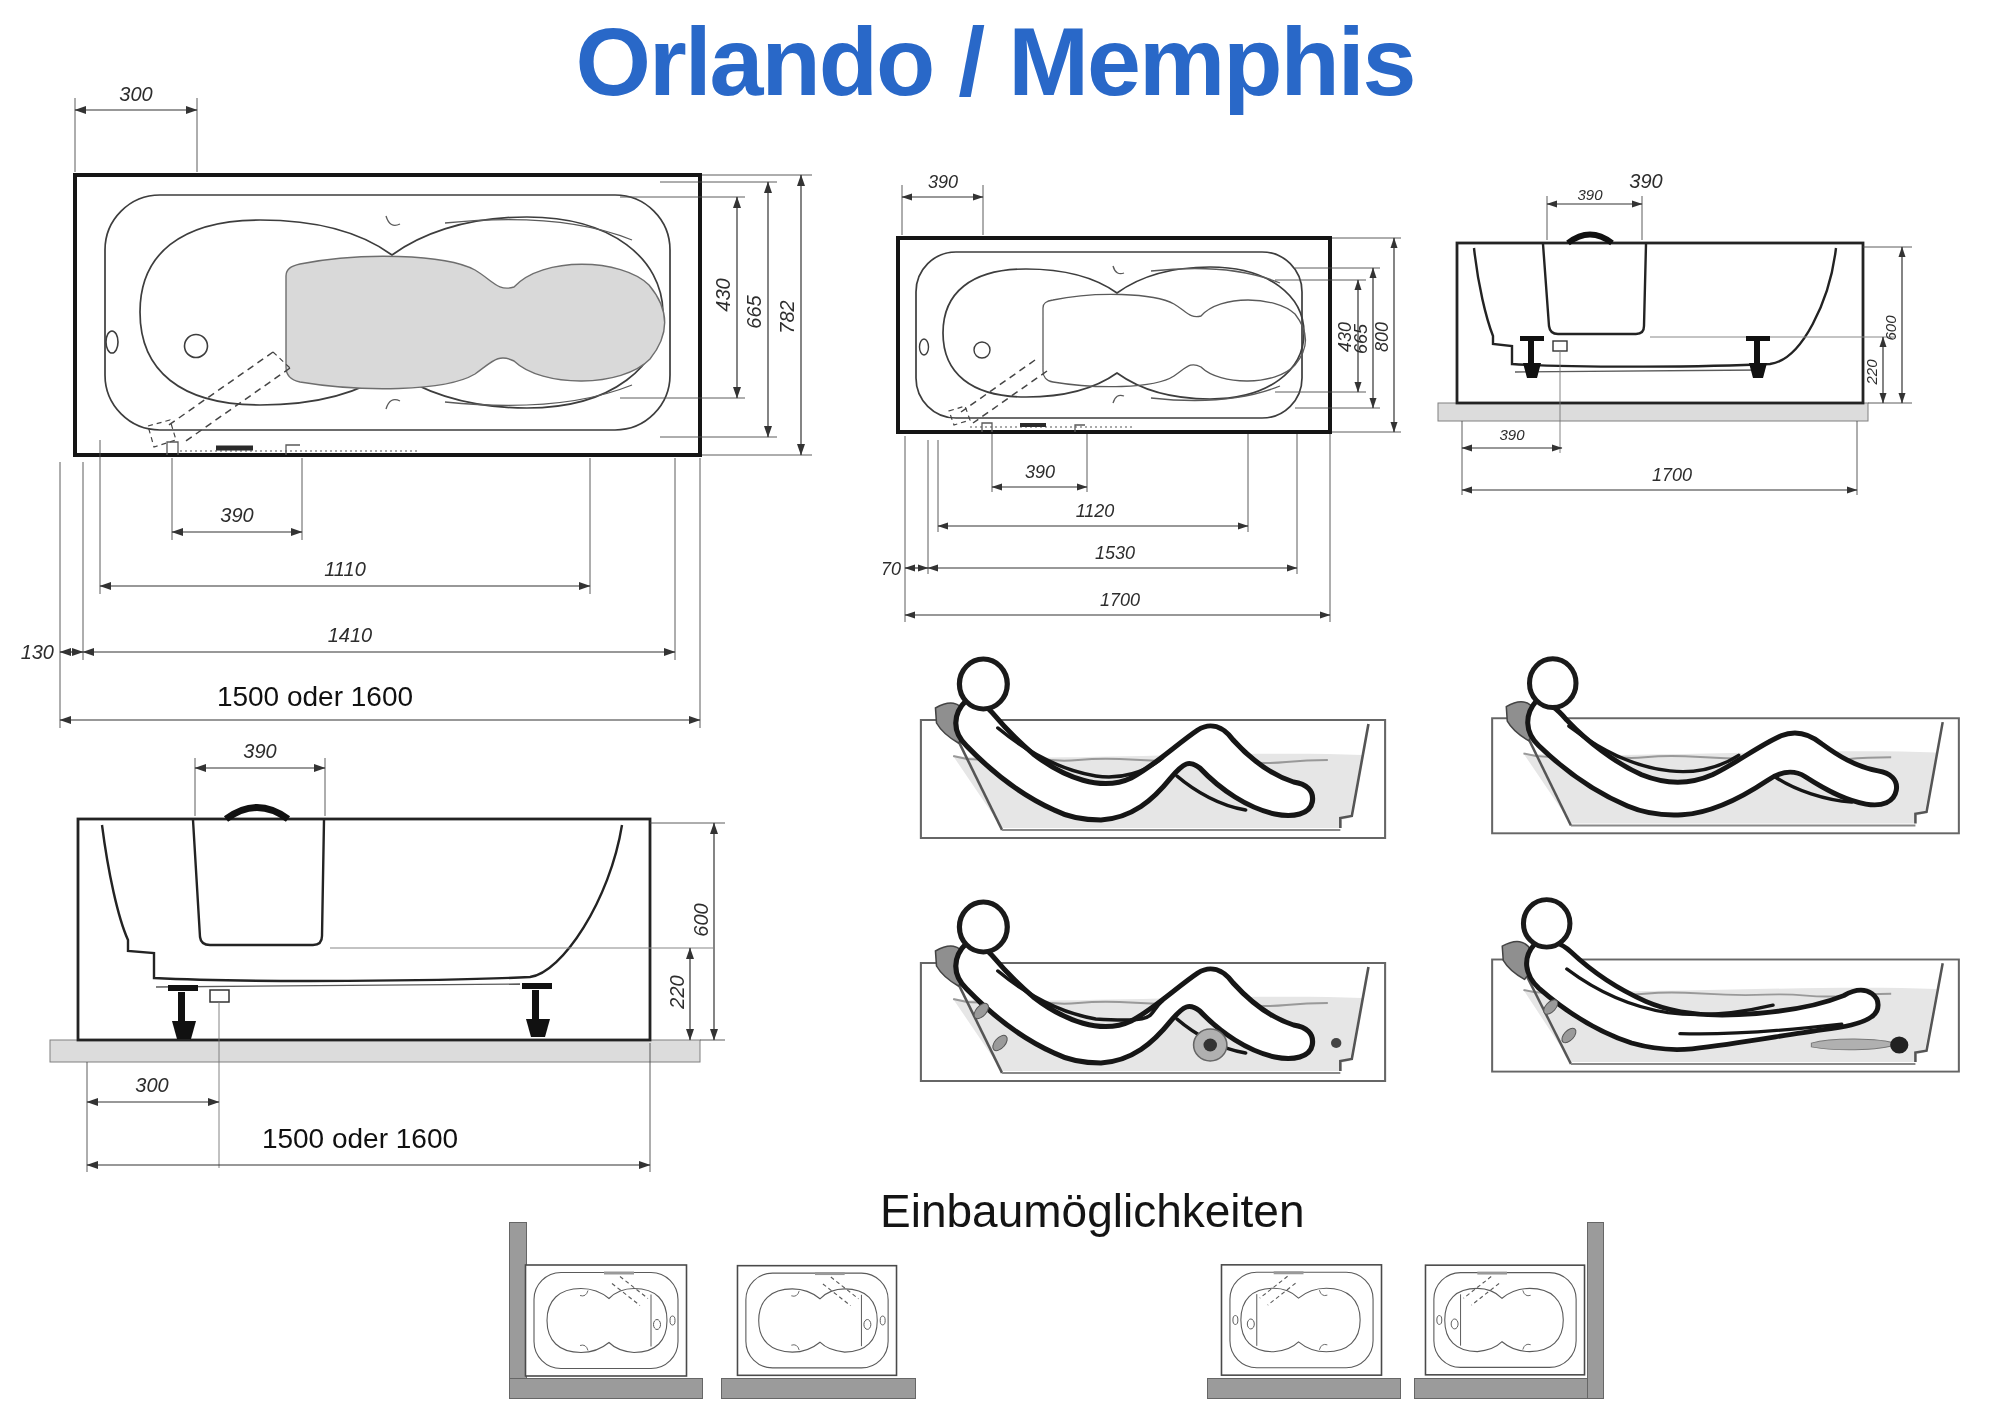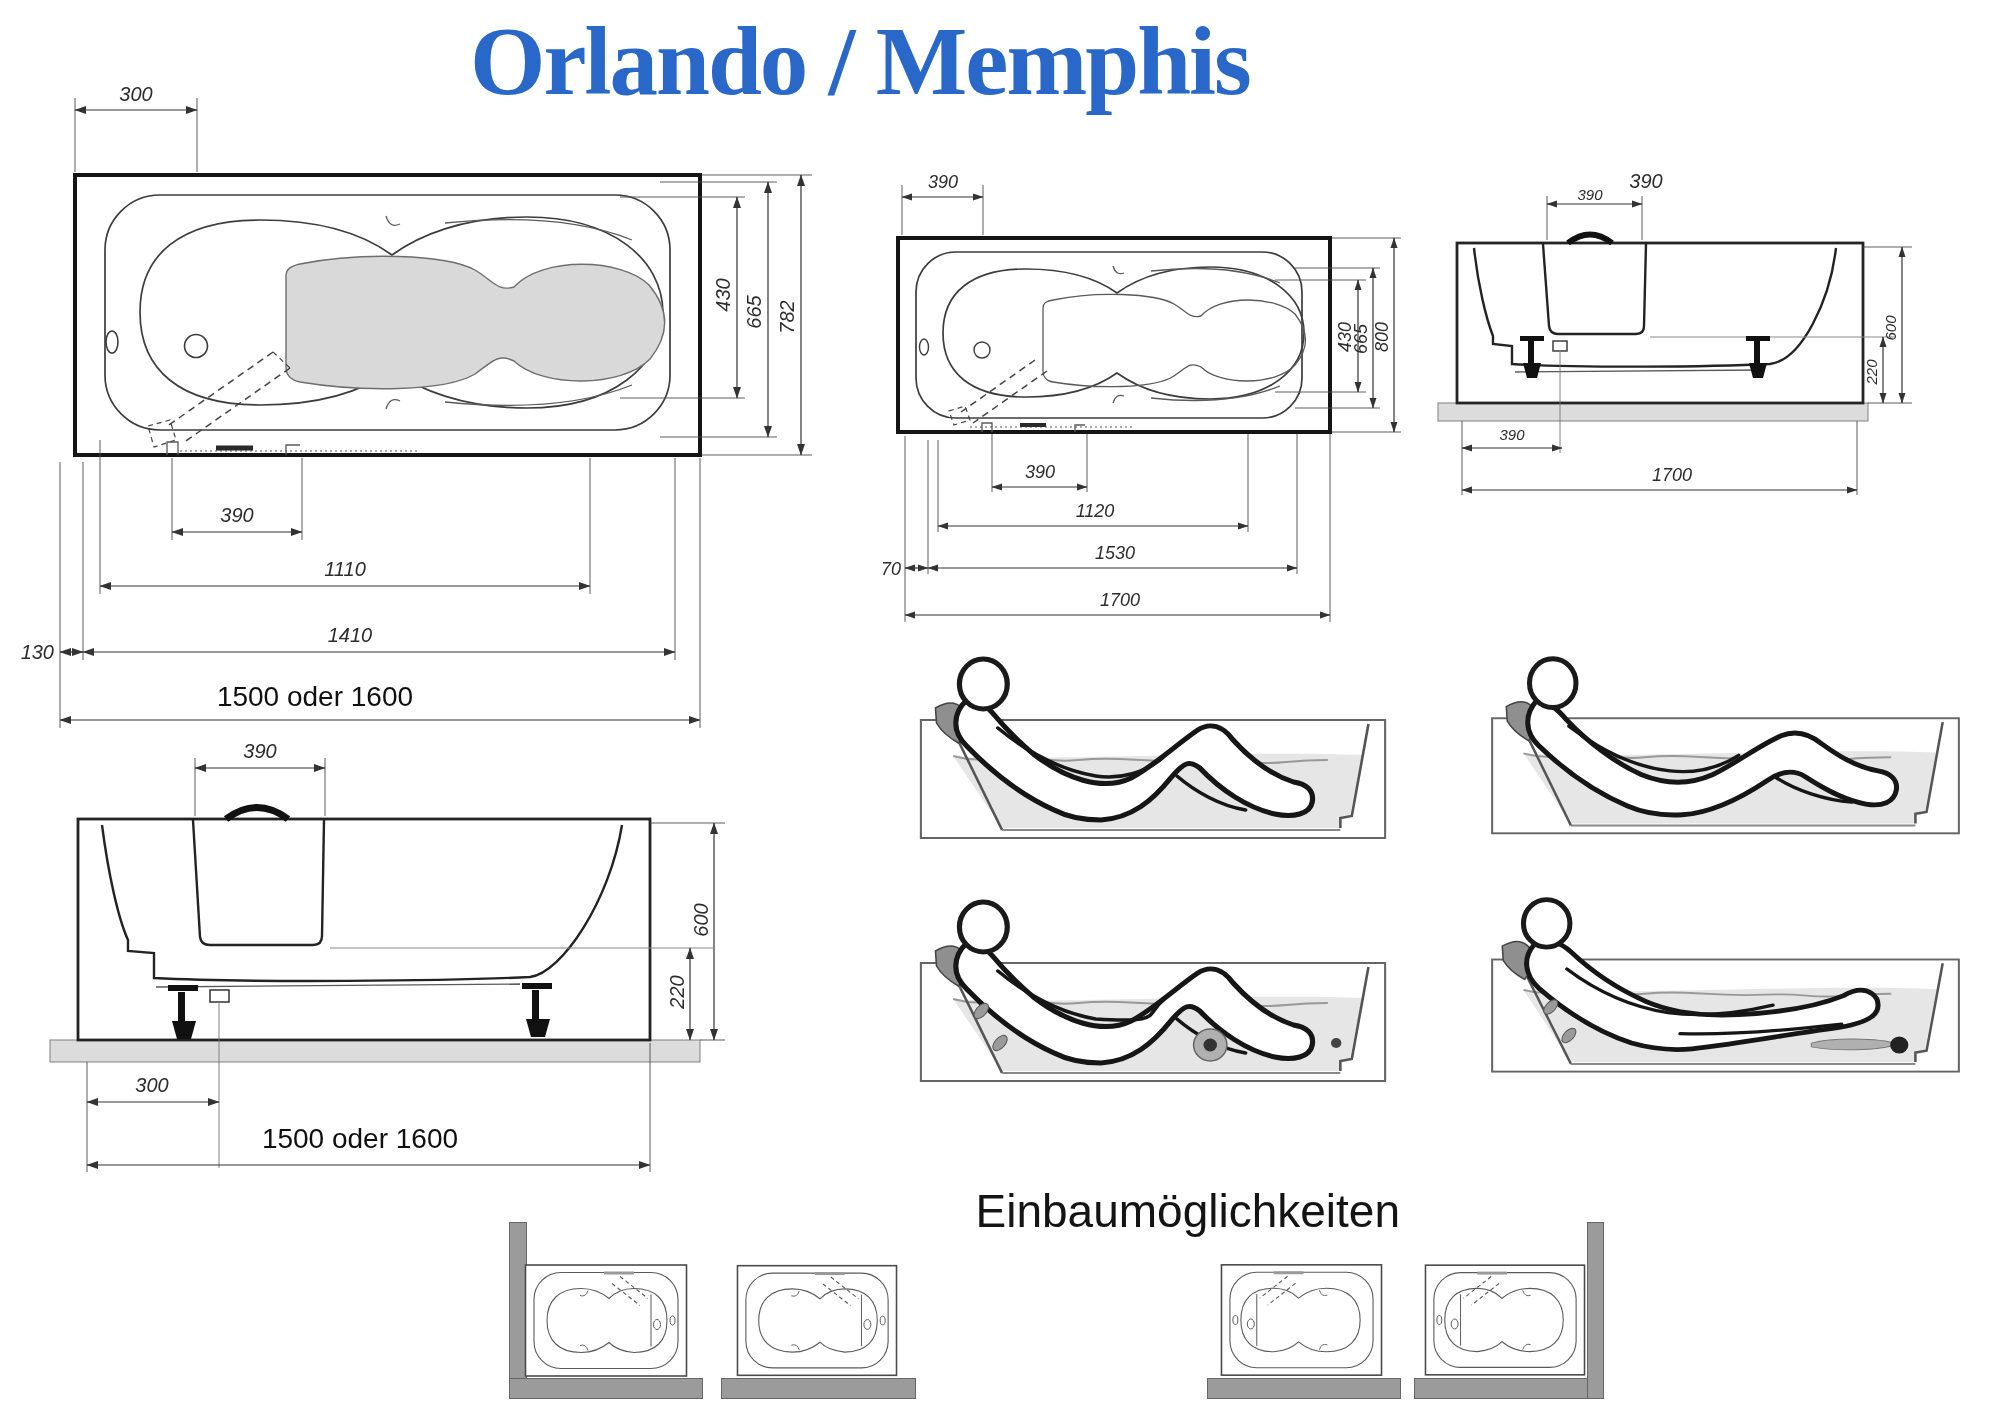--- a/index.html
+++ b/index.html
@@ -1,22 +1,22 @@
 <!DOCTYPE html>
 <html><head>
 <meta charset="utf-8">
 <style>
   html,body{margin:0;padding:0;background:#fff;}
   .canvas{position:relative;width:2000px;height:1416px;background:#fff;overflow:hidden;
           font-family:"Liberation Sans",sans-serif;}
   .abs{position:absolute;}
-  #title{position:absolute;left:470px;top:6px;width:1050px;text-align:left;
+  #title{position:absolute;left:470px;top:6px;width:1050px;text-align:center;
          font-size:97px;font-weight:800;letter-spacing:-2px;color:#2968c8;margin:0;
-         font-family:Liberation Serif, serif;}
-  #einbau-heading{position:absolute;left:880px;top:1184px;width:520px;text-align:right;
+         font-family:Liberation Sans, sans-serif;}
+  #einbau-heading{position:absolute;left:880px;top:1184px;width:520px;text-align:left;
          font-size:46px;font-weight:500;color:#141414;}
   .wallbar{position:absolute;background:#9b9b9b;border:1px solid #666;box-sizing:border-box;}
   
   .t-rect{fill:#fff;stroke:#151515;stroke-width:4;}
   .t-rect2{fill:#fff;stroke:#232323;stroke-width:2.8;}
   .cnt{fill:none;stroke:#3d3d3d;stroke-width:1.7;}
   .cnt-thin{fill:none;stroke:#5a5a5a;stroke-width:1.3;}
   .profile{fill:none;stroke:#232323;stroke-width:2.4;}
   .dim{stroke:#333;stroke-width:1.2;fill:none;}
   .ext{stroke:#4a4a4a;stroke-width:0.9;fill:none;}

